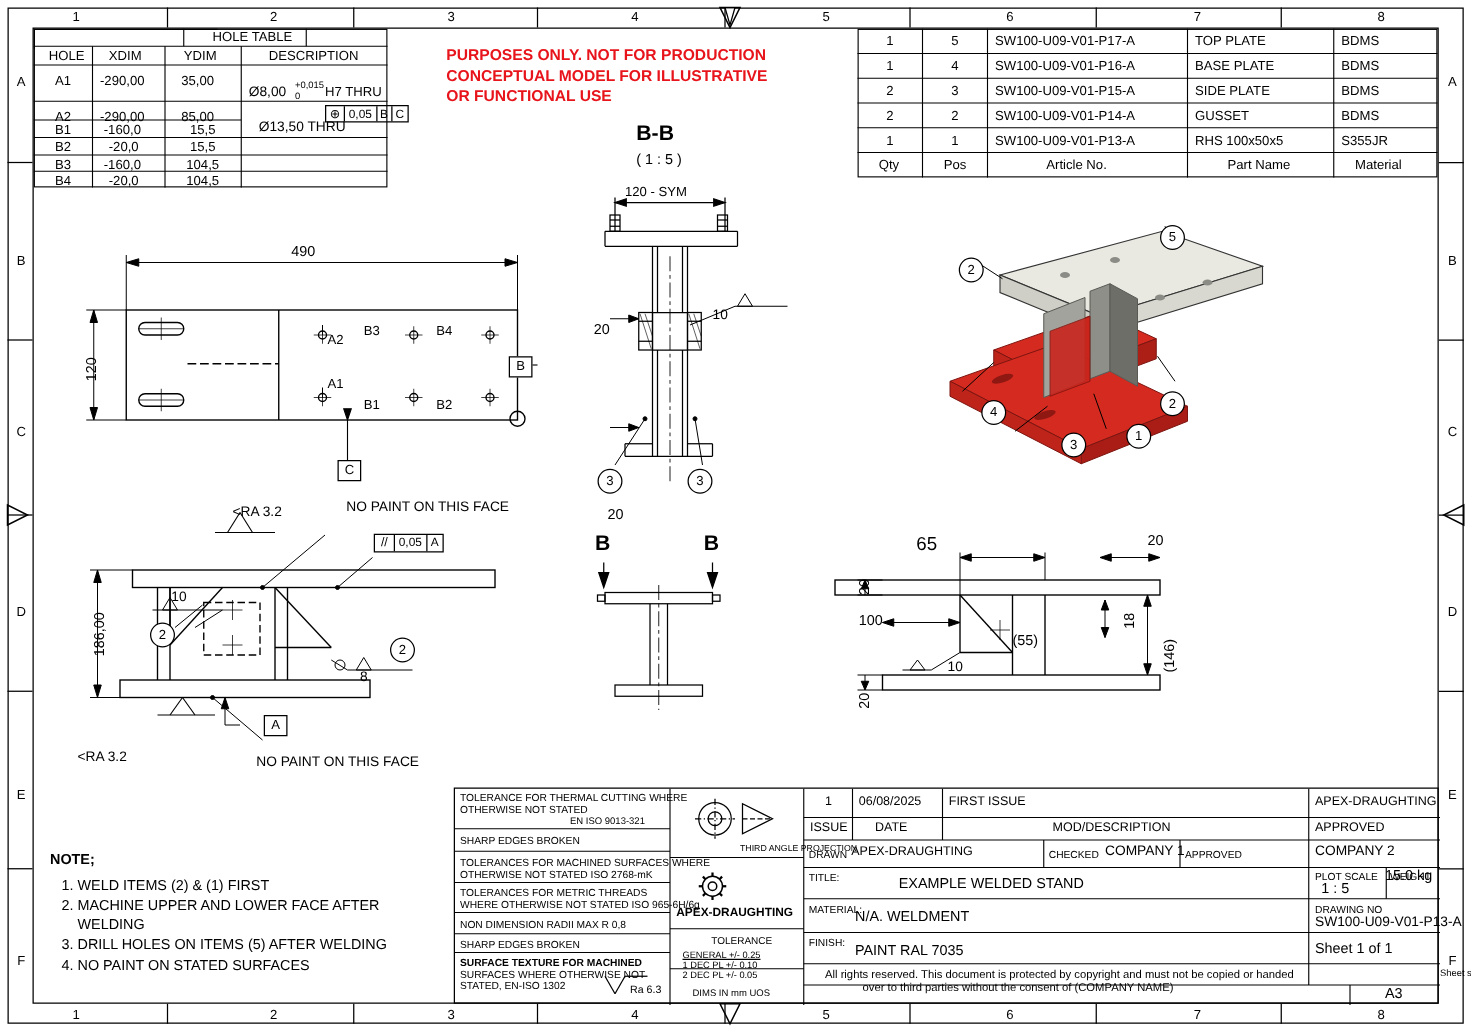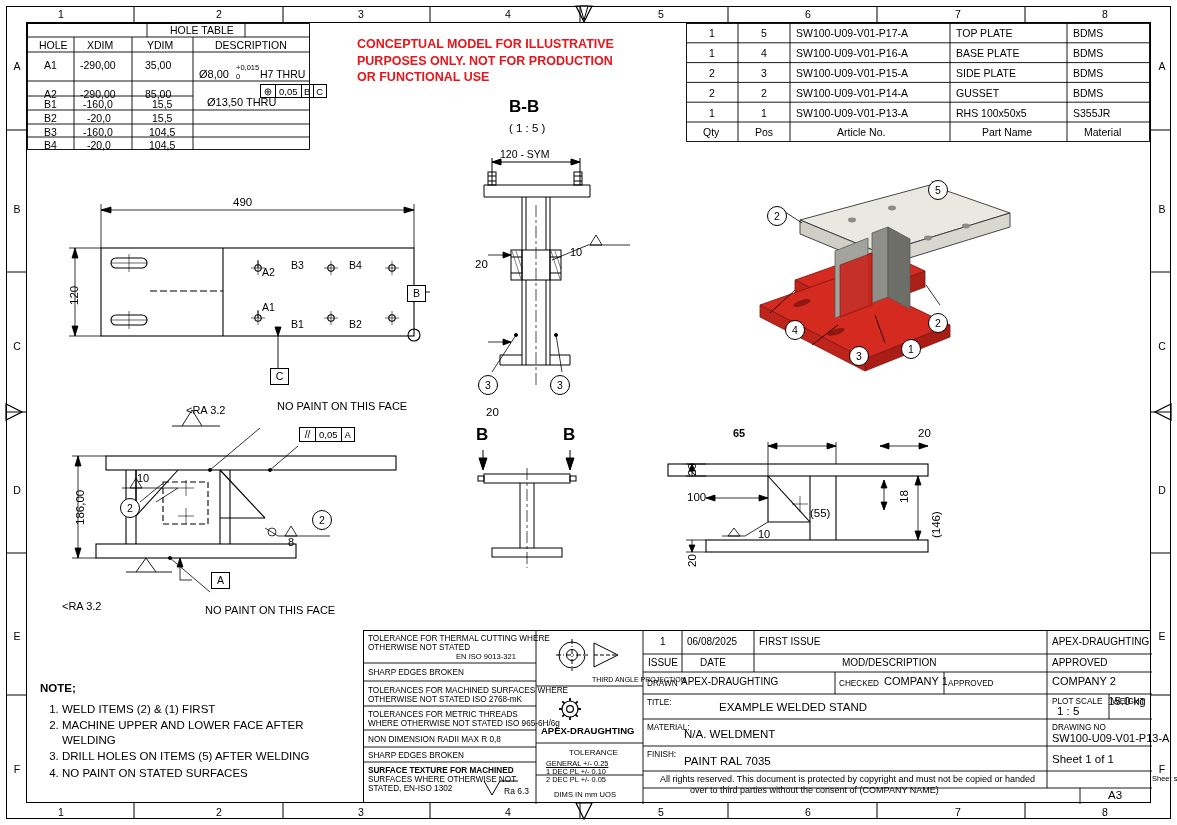--- a/index.html
+++ b/index.html
@@ -206,22 +206,22 @@
     <div style="position:absolute;left:233px;top:61px;height:14px;display:flex;border:1px solid #000;">
       <div style="width:15px;border-right:1px solid #000;text-align:center;font-size:10px;line-height:13px;">⊕</div>
       <div style="padding:0 3px;border-right:1px solid #000;font-size:9.5px;line-height:13px;">0,05</div>
       <div style="padding:0 2.5px;border-right:1px solid #000;font-size:9.5px;line-height:13px;">B</div>
       <div style="padding:0 2.5px;font-size:9.5px;line-height:13px;">C</div>
     </div>
     <div class="lbl" style="left:180px;top:73px;font-size:11px;">Ø13,50 THRU</div>
   </div>
 
   <div id="warning">
+    <div>PURPOSES ONLY. NOT FOR PRODUCTION</div>
     <div>CONCEPTUAL MODEL FOR ILLUSTRATIVE</div>
-    <div>PURPOSES ONLY. NOT FOR PRODUCTION</div>
     <div>OR FUNCTIONAL USE</div>
   </div>
 
   <div style="position:absolute;left:686px;top:23px;width:464px;height:119px;">
     <svg width="464" height="119">
       <g stroke="#000" stroke-width="0.9" fill="none">
         <rect x="0.5" y="0.5" width="463" height="118"></rect>
         <line x1="0" y1="19.8" x2="464" y2="19.8"></line>
         <line x1="0" y1="39.6" x2="464" y2="39.6"></line>
         <line x1="0" y1="59.4" x2="464" y2="59.4"></line>
@@ -608,21 +608,21 @@
       <line x1="278" y1="36" x2="278" y2="100"></line>
       <polygon points="278,36 275,45 281,45" fill="#000"></polygon>
         <polygon points="278,100 275,91 281,91" fill="#000"></polygon>
 
       <line x1="128" y1="82" x2="105" y2="96"></line>
       <line x1="82" y1="96" x2="105" y2="96"></line>
       <polygon points="88,96 100,96 94,88" fill="none"></polygon>
     </g>
   </svg>
 
-  <div class="lbl" style="left:733px;top:427px;font-size:11px;font-weight:bold;">65</div>
+  <div class="lbl" style="left:733px;top:427px;font-size:15px;">65</div>
   <div class="lbl" style="left:918px;top:427px;font-size:11.5px;">20</div>
   <div class="lbl" style="left:687px;top:491px;font-size:11.5px;">100</div>
   <div class="lbl vt" style="left:686px;top:476px;font-size:11.5px;">20</div>
   <div class="lbl vt" style="left:686px;top:567px;font-size:11.5px;">20</div>
   <div class="lbl vt" style="left:898px;top:503px;font-size:11.5px;">18</div>
   <div class="lbl vt" style="left:930px;top:538px;font-size:11.5px;">(146)</div>
   <div class="lbl" style="left:810px;top:507px;font-size:11.5px;">(55)</div>
   <div class="lbl" style="left:758px;top:528px;font-size:11px;">10</div>
 
   <svg width="300" height="230" style="left:740px;top:165px;">

